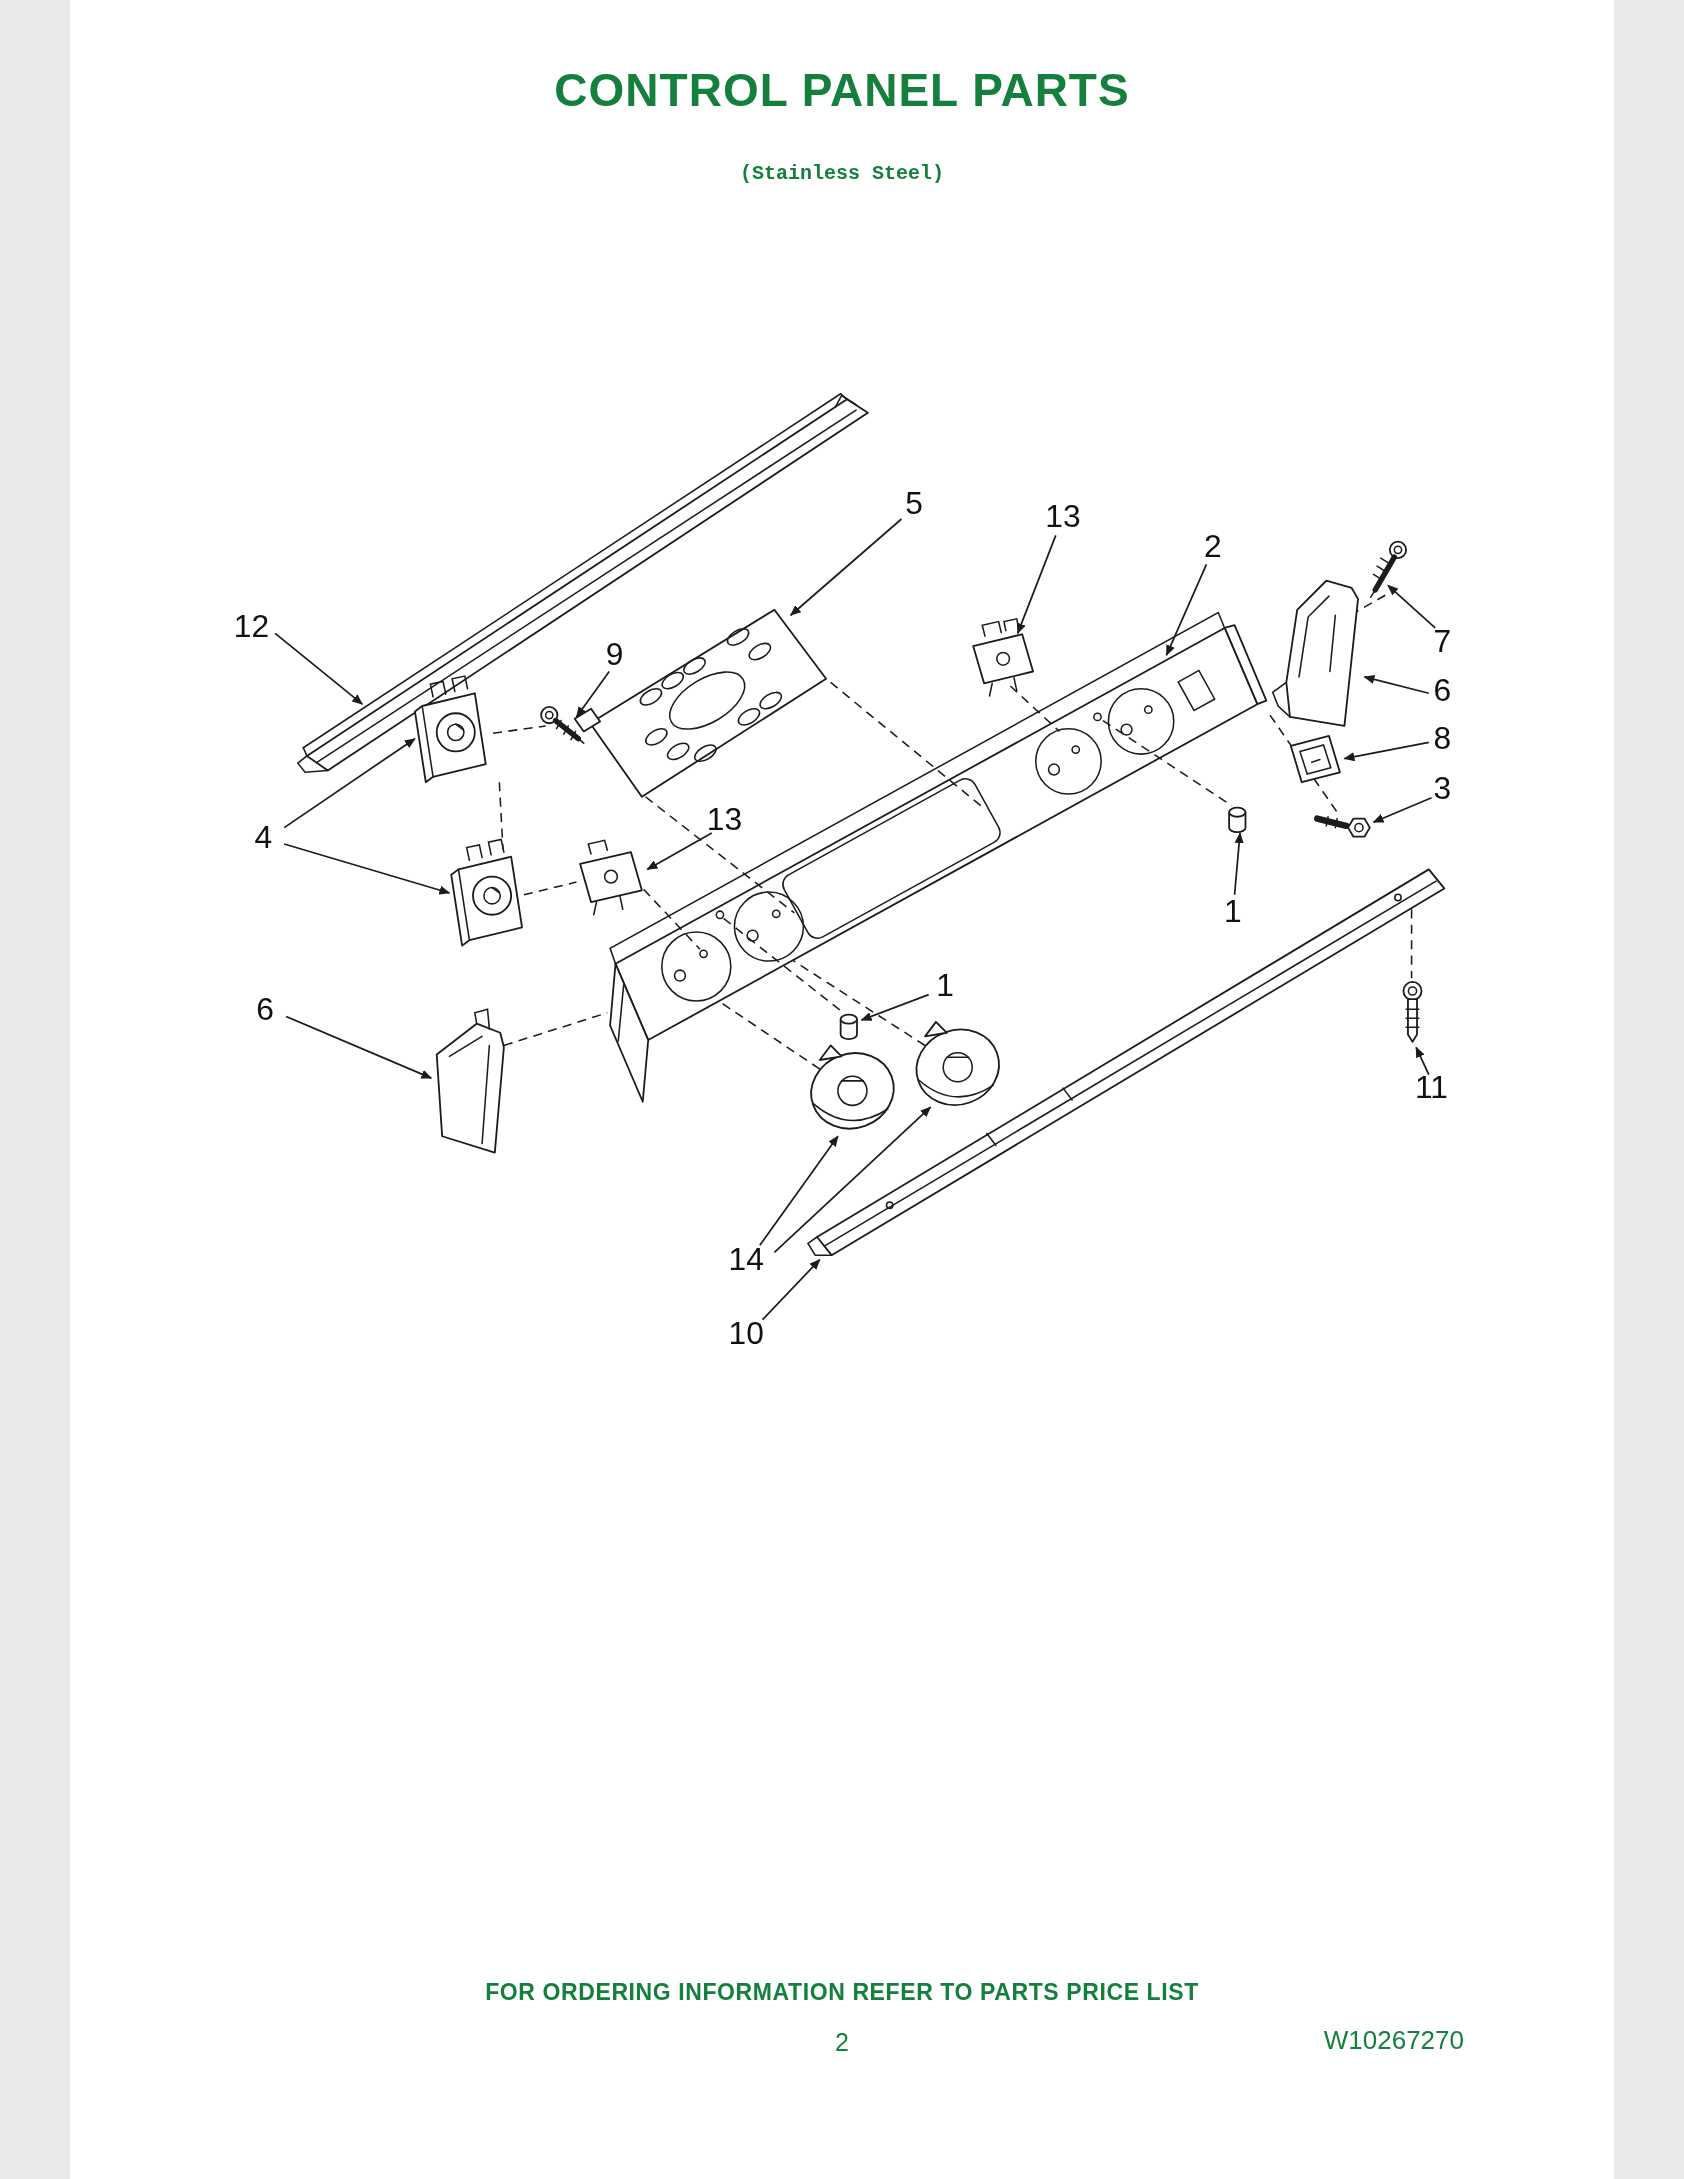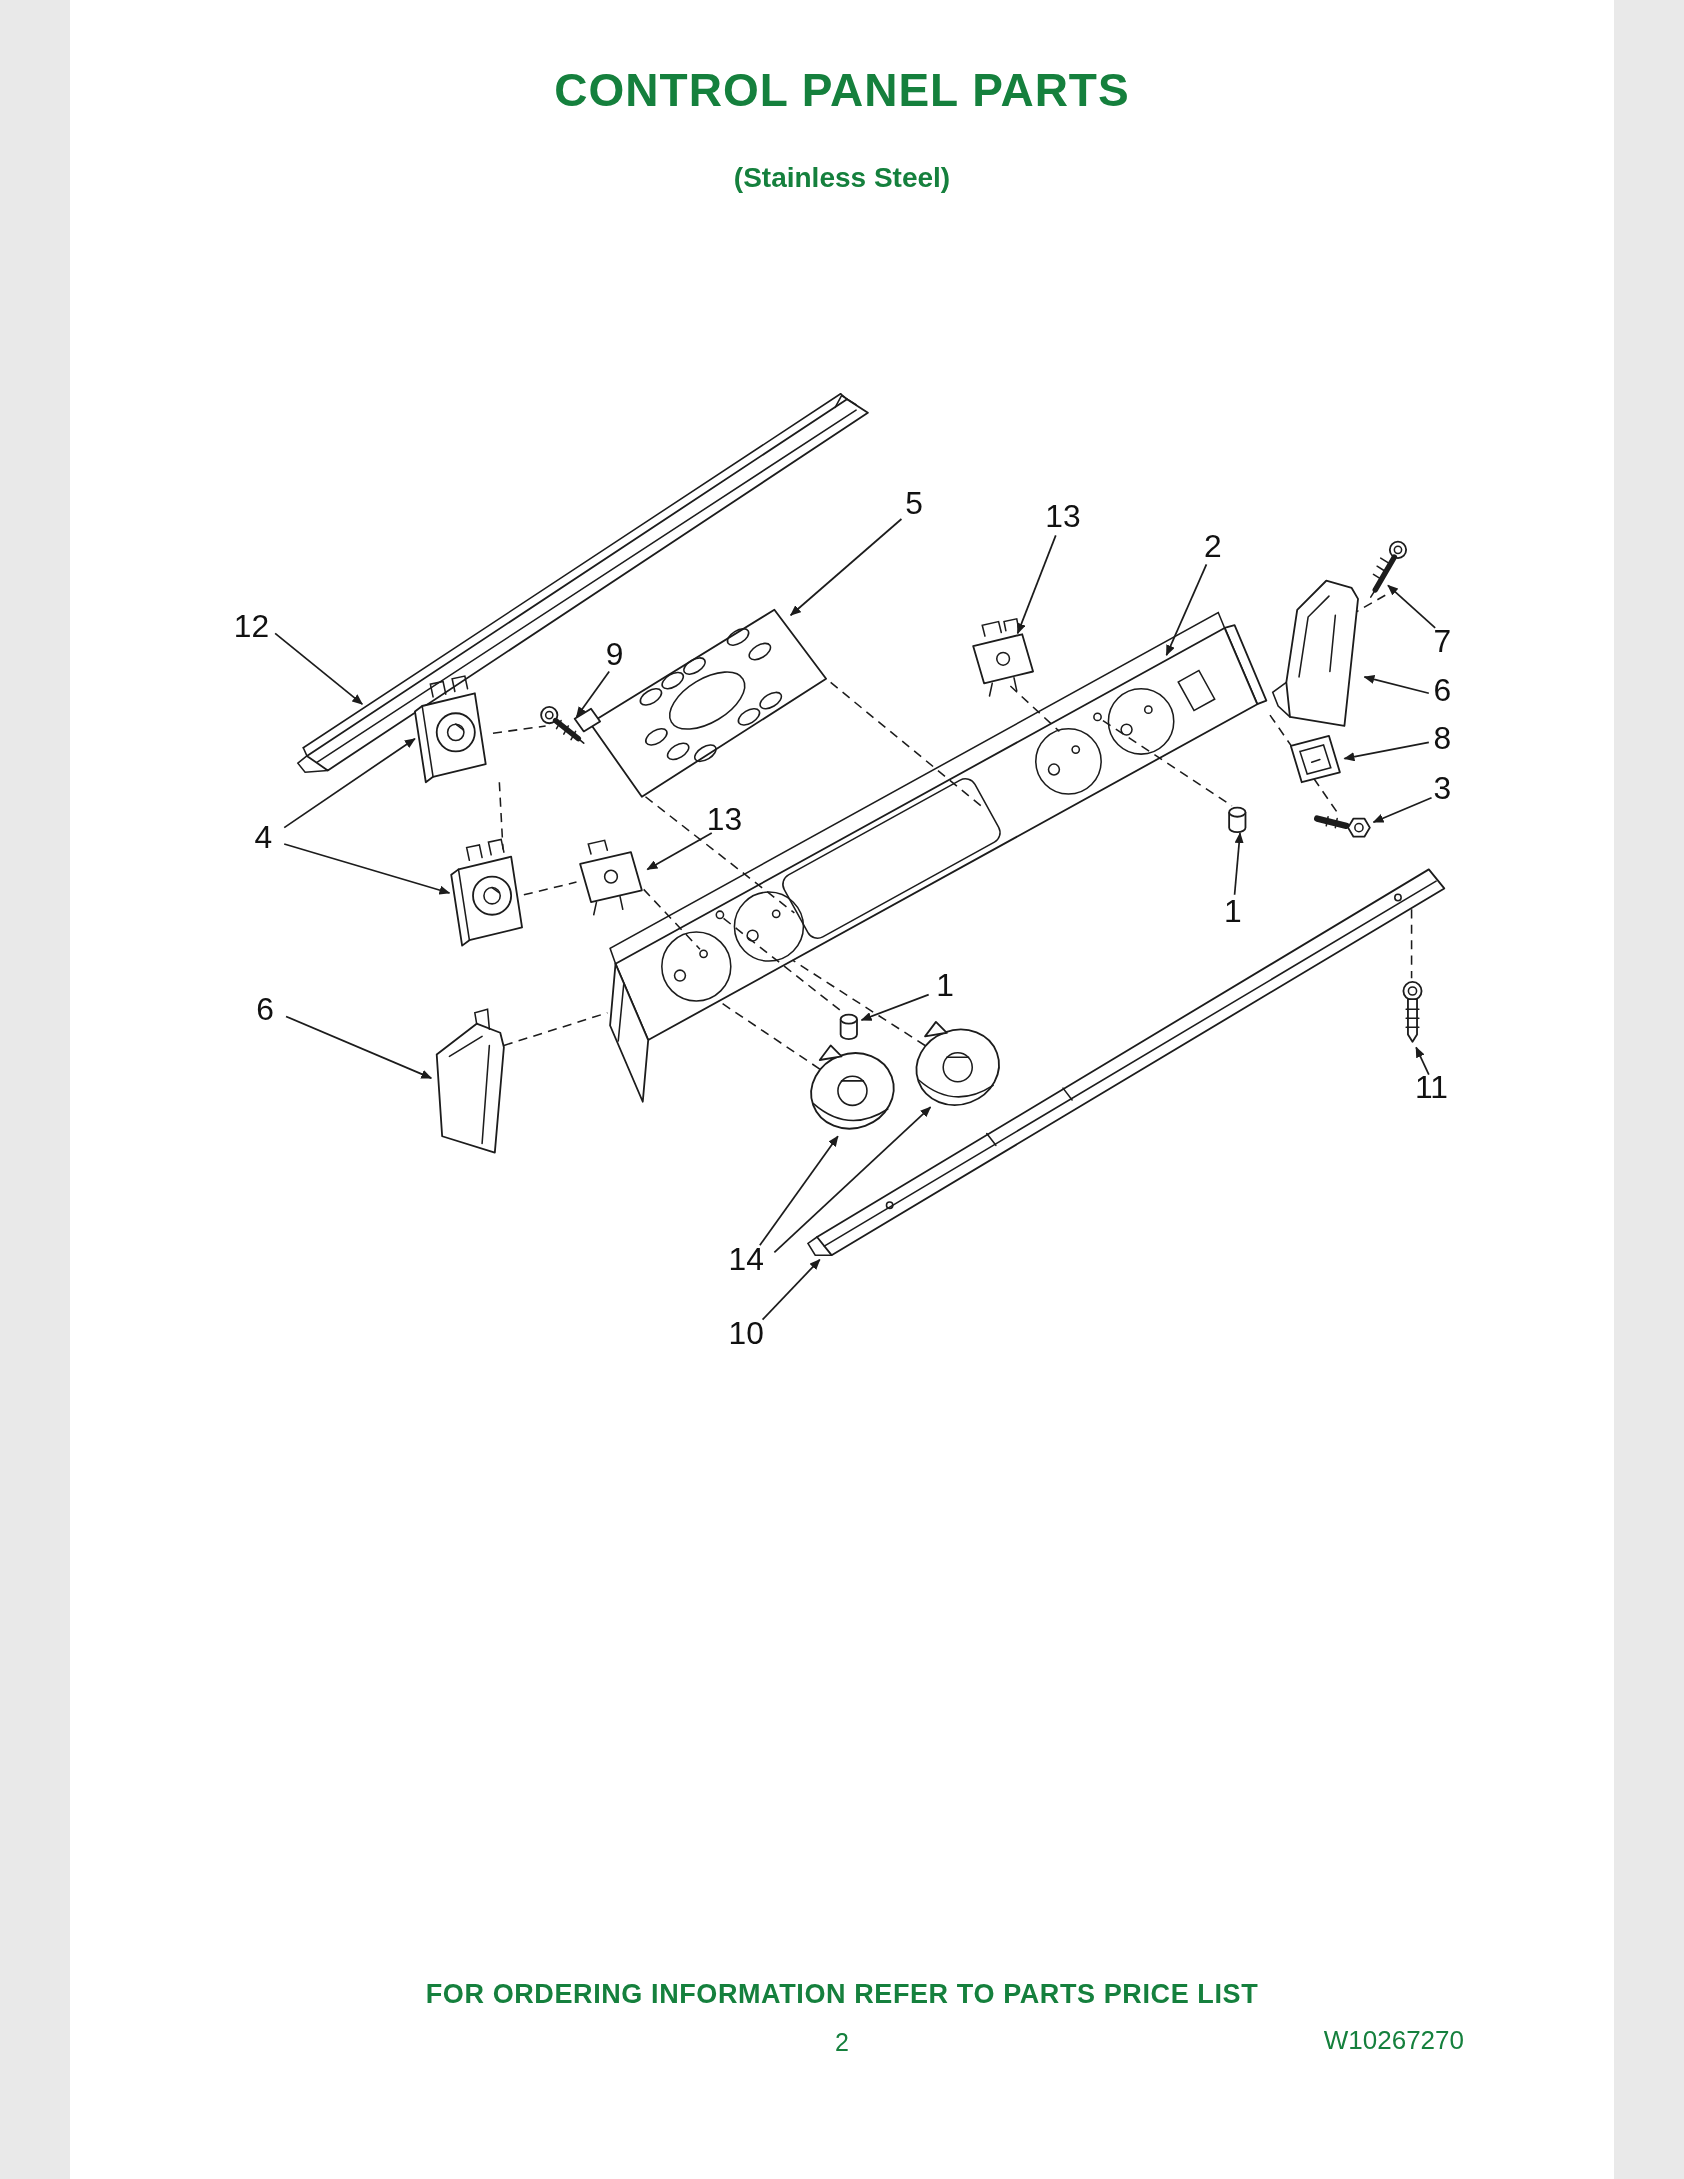--- a/index.html
+++ b/index.html
@@ -1,23 +1,23 @@
 <!DOCTYPE html>
 <html><head>
 <meta charset="utf-8">
 <style>
   html,body{margin:0;padding:0;background:#e9e9e9;}
   .page{position:relative;width:1544px;height:2179px;background:#ffffff;margin:0 auto;
         font-family:"Liberation Sans",sans-serif;color:#15803d;overflow:hidden;}
   .hdr{position:absolute;left:0;width:100%;text-align:center;}
   .title{top:63px;font-size:46px;font-weight:bold;letter-spacing:1px;}
   .models{top:127px;font-size:26px;font-weight:bold;}
-  .finish{top:162px;font-size:28px;font-weight:bold;}
+  .finish{top:162px;font-size:20px;font-weight:bold;font-family:Liberation Mono, monospace;}
   .foot-note{position:absolute;top:1979px;left:0;width:100%;text-align:center;
-             font-size:27px;font-weight:bold;letter-spacing:0.6px;}
+             font-size:23px;font-weight:bold;letter-spacing:0.6px;}
   .page-num{position:absolute;top:2028px;left:0;width:100%;text-align:center;font-size:25px;}
   .doc-num{position:absolute;top:2025px;right:150px;font-size:26px;margin-left:40px;}
   .diagram{position:absolute;left:0;top:0;width:100%;height:100%;}
   svg .part{fill:#fff;stroke:#1c1c1c;stroke-width:2;stroke-linejoin:round;}
   svg .detail{fill:none;stroke:#1c1c1c;stroke-width:1.7;stroke-linecap:round;}
   svg .dashed line{stroke:#1c1c1c;stroke-width:1.7;stroke-dasharray:10 7;}
   svg .leader line{stroke:#1c1c1c;stroke-width:1.9;}
   svg .callout text{font-family:"Liberation Sans",sans-serif;font-size:35px;fill:#111;}
 </style>
 </head>

